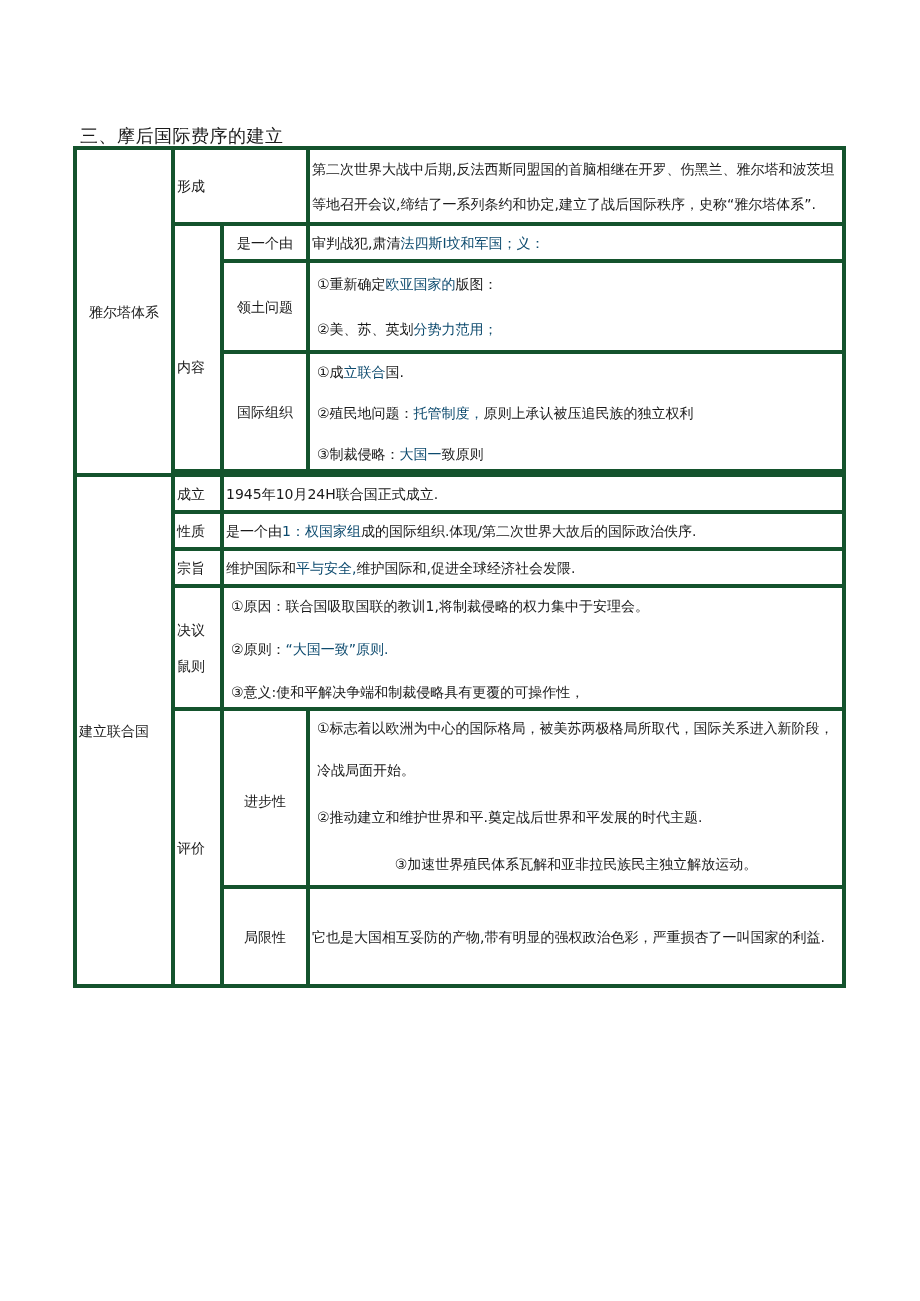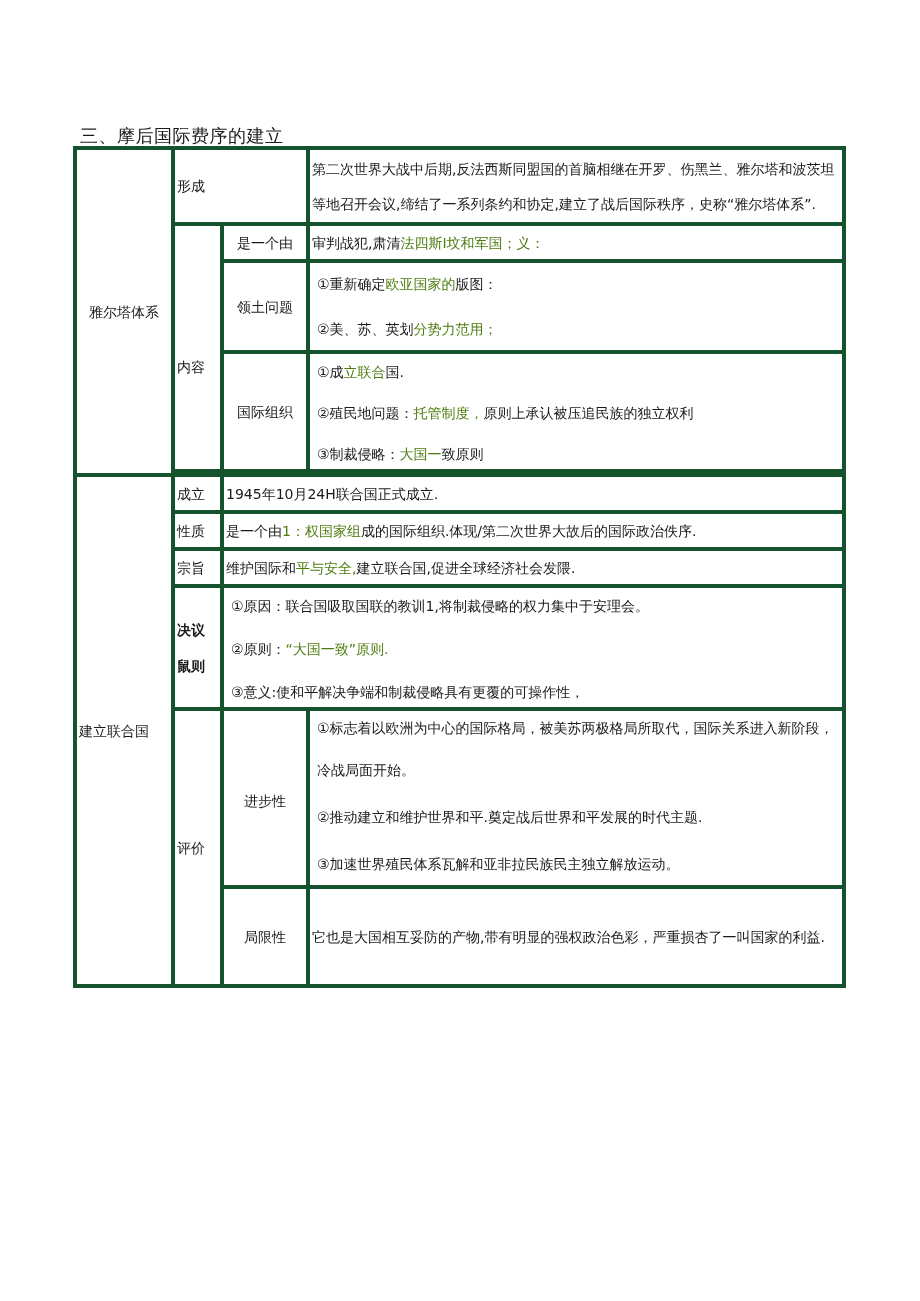--- a/index.html
+++ b/index.html
@@ -4,21 +4,21 @@
 <style>
   html, body { margin:0; padding:0; background:#ffffff; }
   body { width:920px; height:1301px; position:relative; font-family:"DejaVu Sans","Liberation Sans",sans-serif; color:#1a1a1a; }
   .heading { position:absolute; left:80px; top:124px; font-size:18px; letter-spacing:0.5px;text-align:right; }
   table.main { position:absolute; left:73px; top:146px; width:773px; border-collapse:collapse; table-layout:fixed; font-size:14px; }
   table.main td { border:4px solid #14532d; padding:0 2px; vertical-align:middle; line-height:20px; overflow:hidden; }
   .c1 { width:98px; }
   .c2 { width:49px; }
   .c3 { width:86px; }
   .center { text-align:center; }
-  .hl { color:#4d7c0f; }
+  .hl { color:#0c4a6e; }
   .para { margin:5px; padding:0; }
   .lbl-left { text-align:left; padding-left:2px; }
 </style>
 </head>
 <body>
 
 <div class="heading">三、摩后国际费序的建立</div>
 
 <table class="main">
   <colgroup>
@@ -73,40 +73,40 @@
     </tr>
     <tr style="height:37px">
       <td class="lbl-left">性质</td>
       <td colspan="2">
         <span>是一个由</span><span class="hl">1：权国家组</span><span>成的国际组织.体现/第二次世界大故后的国际政治佚序.</span>
       </td>
     </tr>
     <tr style="height:37px">
       <td class="lbl-left">宗旨</td>
       <td colspan="2">
-        <span>维护国际和</span><span class="hl">平与安全,</span><span>建立联合国,促进全球经济社会发隈.</span>
+        <span>维护国际和</span><span class="hl">平与安全,</span><span>维护国际和,促进全球经济社会发隈.</span>
       </td>
     </tr>
     <tr style="height:110px">
-      <td class="lbl-left" style="line-height:36px;font-weight:bold;">决议鼠则</td>
+      <td class="lbl-left" style="line-height:36px;">决议鼠则</td>
       <td colspan="2">
         <div class="para" style="padding:3px 0 9px"><span>①原因：联合国吸取国联的教训1,将制裁侵略的权力集中于安理会。</span></div>
         <div class="para" style="padding:9px 0 9px"><span>②原则：</span><span class="hl">“大国一致”原则.</span></div>
         <div class="para" style="padding:9px 0 0"><span>③意义:使和平解决争端和制裁侵略具有更覆的可操作性，</span></div>
       </td>
     </tr>
 
     <tr style="height:174px">
       <td rowspan="2" class="lbl-left">评价</td>
       <td class="center" style="vertical-align:top;padding-top:80px;">进步性</td>
       <td style="vertical-align:top;">
         <div style="height:174px;overflow:hidden;">
           <div class="para" style="line-height:42px;margin-top:-4px;">①标志着以欧洲为中心的国际格局，被美苏两极格局所取代，国际关系进入新阶段，冷战局面开始。</div>
           <div class="para" style="line-height:42px;">②推动建立和维护世界和平.奠定战后世界和平发展的时代主题.</div>
-          <div class="para" style="line-height:42px;">③加速世界殖民体系瓦解和亚非拉民族民主独立解放运动。</div>
+          <div class="para" style="line-height:42px;text-align:center;">③加速世界殖民体系瓦解和亚非拉民族民主独立解放运动。</div>
           <div class="para" style="line-height:42px;">④国际合作更加紧密,国际组织发挥越来越重要的作用</div>
         </div>
       </td>
     </tr>
     <tr style="height:99px">
       <td class="center">局限性</td>
       <td style="line-height:36px;">
         <span>它也是大国相互妥防的产物,带有明显的强权政治色彩，严重损杏了一叫国家的利益.</span>
       </td>
     </tr>

